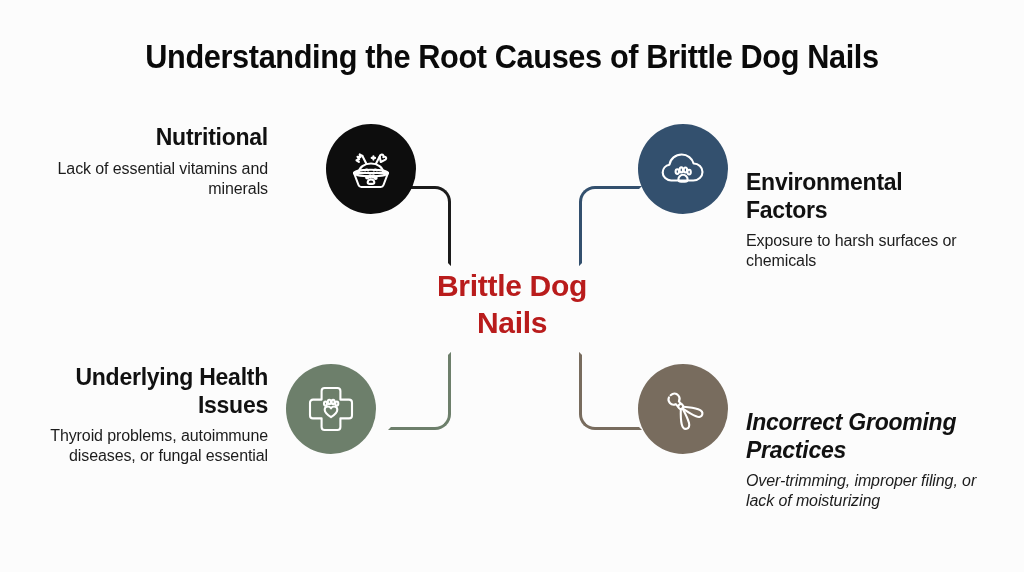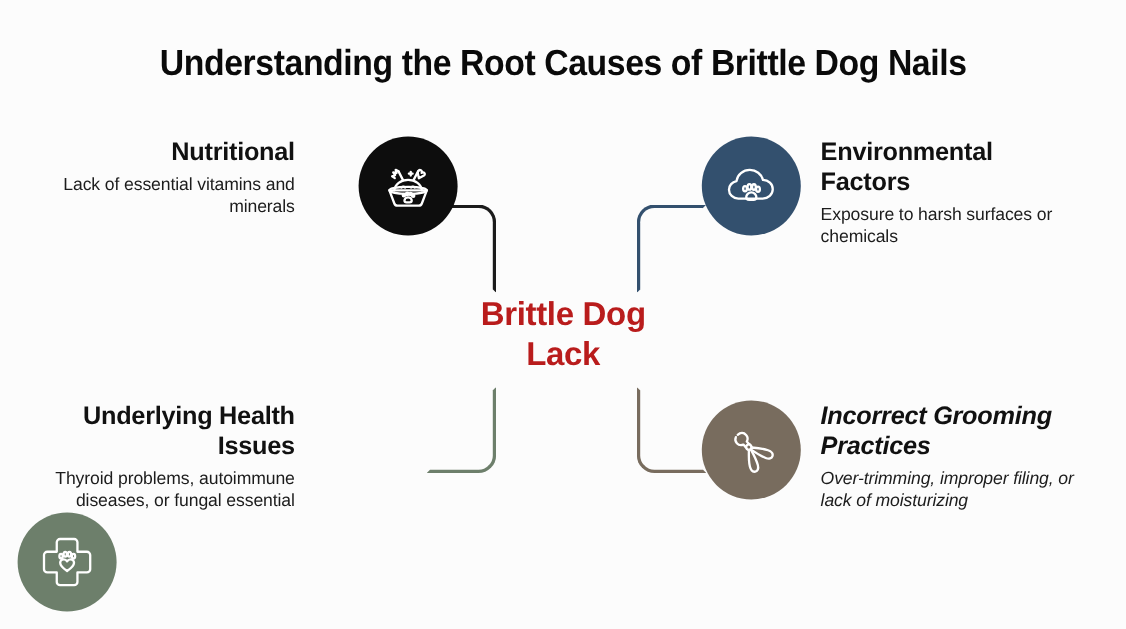--- a/index.html
+++ b/index.html
@@ -83,21 +83,21 @@
   .node {
     position: absolute;
     display: flex;
     align-items: flex-start;
   }
   .node-left  { flex-direction: row; }
   .node-right { flex-direction: row; }
 
   .node-text { width: 252px; }
   .node-left .node-text  { text-align: right; padding-right: 18px; }
-  .node-right .node-text { text-align: left;  padding-left: 18px; }
+  .node-right .node-text { text-align: left;  padding-left: 18px; margin-top: 45px; }
 
   .node-heading {
     font-size: 23px;
     font-weight: bold;
     line-height: 1.2;
     color: #111111;
     letter-spacing: -0.25px;
   }
   .node-desc {
     font-size: 16px;
@@ -113,21 +113,21 @@
     height: 90px;
     border-radius: 50%;
     flex: 0 0 90px;
     display: flex;
     align-items: center;
     justify-content: center;
   }
 
   #node-nutritional   { left: 16px;  top: 124px; gap: 40px; }
   #node-environmental { left: 638px; top: 124px; }
-  #node-health        { left: 16px;  top: 364px; flex-direction: column; }
+  #node-health        { left: 16px;  top: 364px; }
   #node-grooming      { left: 638px; top: 364px; font-style: italic; }
 
   #node-environmental .node-circle,
   #node-grooming .node-circle { order: -1; }
 
   .icon-svg { display: block; }
 </style>
 </head>
 <body>
 
@@ -135,21 +135,21 @@
 
   <div id="page-title">Understanding the Root Causes of Brittle Dog Nails</div>
 
   <div class="connector" id="connector-nutritional"></div>
   <div class="connector" id="connector-environmental"></div>
   <div class="connector" id="connector-health"></div>
   <div class="connector" id="connector-grooming"></div>
 
   <div id="center-label">
     <div>Brittle Dog</div>
-    <div>Lack</div>
+    <div>Nails</div>
   </div>
 
   <div class="node node-left" id="node-nutritional">
     <div class="node-text">
       <div class="node-heading">
         <div>Nutritional</div>
       </div>
       <div class="node-desc">Lack of essential vitamins and minerals</div>
     </div>
     <div class="node-circle" style="background:#0d0d0d;">

